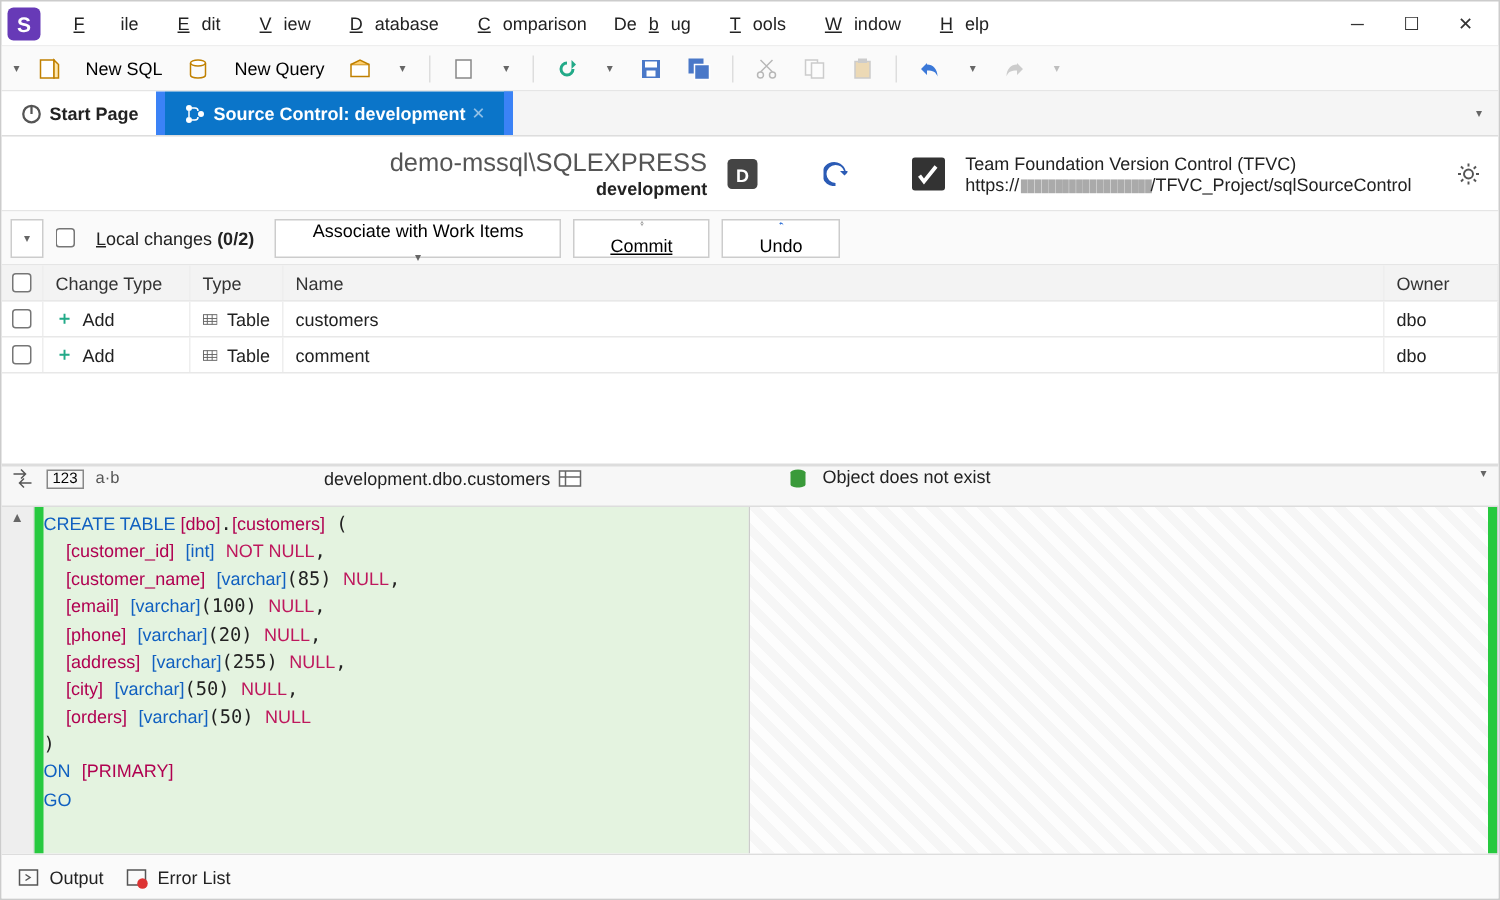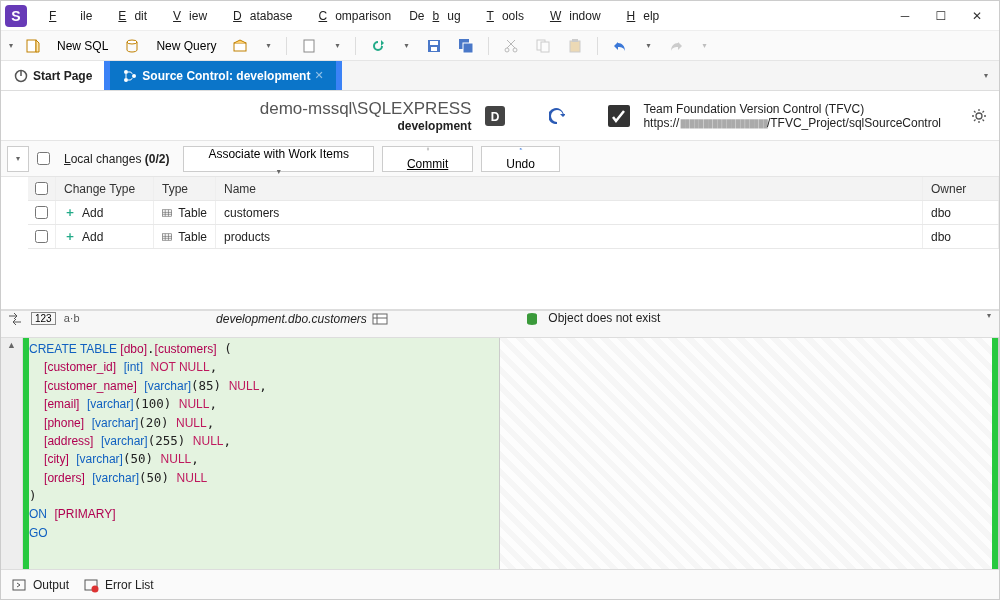--- a/index.html
+++ b/index.html
@@ -32,33 +32,33 @@
 .infobar .textcol .bot { font-weight: 600; }
 .infobar .bigicon { width: 28px; height: 28px; }
 .infobar .spacer { flex: 1; }
 
 .commitbar { height: 36px; display: flex; align-items: center; gap: 8px; padding: 4px 6px; border-bottom: 1px solid #e5e5e5; background: #fafafa; }
 .commitbar .localchanges { padding: 0 6px; }
 .commitbar input[type=text] { flex: 1; height: 26px; padding: 0 8px; border: 1px solid #ccc; font-style: italic; color: #888; }
 .commitbar button { height: 26px; padding: 0 24px; border: 1px solid #ccc; background: #fff; display: flex; align-items: center; gap: 6px; cursor: pointer; flex-direction: column; }
 .commitbar .arrowbtn { height: 26px; width: 22px; border: 1px solid #ccc; background: #fff; display: flex; align-items: center; justify-content: center; }
 
-.grid { border-bottom: 1px solid #ddd; padding-left: 27px; }
+.grid { border-bottom: 1px solid #ddd; }
 .grid .head, .grid .row { display: flex; align-items: center; height: 24px; border-bottom: 1px solid #e8e8e8; }
 .grid .head { background: #f3f3f3; font-weight: 400; color: #333; }
 .grid .cell { padding: 0 8px; border-right: 1px solid #eee; height: 100%; display: flex; align-items: center; gap: 6px; }
 .c-check { width: 28px; justify-content: center; }
 .c-change { width: 98px; }
 .c-type { width: 62px; }
 .c-name { flex: 1; }
 .c-owner { width: 76px; }
 .grid .gridspace { height: 60px; }
 
 .midbar { height: 28px; display: flex; align-items: flex-start; padding: 0 6px; gap: 8px; background: #f7f7f7; border-top: 1px solid #ddd; border-bottom: 1px solid #ddd; }
-.midbar .center { flex: 1; display: flex; align-items: center; justify-content: center; gap: 5px; font-style: italic; }
+.midbar .center { flex: 1; display: flex; align-items: center; justify-content: center; gap: 5px; }
 .midbar .right { flex: 1; display: flex; align-items: center; gap: 8px; }
 
 .editor { flex: 1; display: flex; overflow: hidden; }
 .editor .half { width: 50%; position: relative; border-right: 1px solid #ccc; background: #fbfbfb; }
 .editor .half.right { background: repeating-linear-gradient(45deg, #fdfdfd 0 6px, #f6f6f6 6px 12px); }
 .editor .gutter { position: absolute; left: 0; top: 0; bottom: 0; width: 22px; background: #eee; border-right: 1px solid #ddd; display:flex; flex-direction:column; align-items:center; padding-top:2px; }
 .editor pre { margin-left: 22px; padding: 2px 6px; font-family: Consolas, monospace; font-size: 12.5px; line-height: 1.45; white-space: pre; background: #e4f3e0; overflow:auto; height: 100%; }
 .kw { color: #1060c0; }
 .ty { color: #1060c0; }
 .br { color: #b00050; }
@@ -319,21 +319,21 @@
     <div class="cell c-type">
         <svg class="icon" viewBox="0 0 16 16">
           <rect x="1" y="3" width="14" height="10" fill="#fff" stroke="#666"></rect>
           <line x1="1" y1="7" x2="15" y2="7" stroke="#666"></line>
           <line x1="1" y1="10" x2="15" y2="10" stroke="#666"></line>
           <line x1="5" y1="3" x2="5" y2="13" stroke="#666"></line>
           <line x1="10" y1="3" x2="10" y2="13" stroke="#666"></line>
         </svg>
         <span>Table</span>
       </div>
-    <div class="cell c-name">products</div>
+    <div class="cell c-name">comment</div>
     <div class="cell c-owner">dbo</div>
   </div>
   <div class="gridspace"></div>
 </div>
 
 <div class="midbar">
   <button style="border:none;background:none"><svg class="icon" viewBox="0 0 16 16">
         <path d="M2 5h8M7 2l3 3-3 3M14 11H6M9 8l-3 3 3 3" stroke="#555" fill="none"></path>
       </svg></button>
   <button style="border:none;background:none"><span style="border:1px solid #888;padding:0 3px;font-size:10px">123</span></button>

